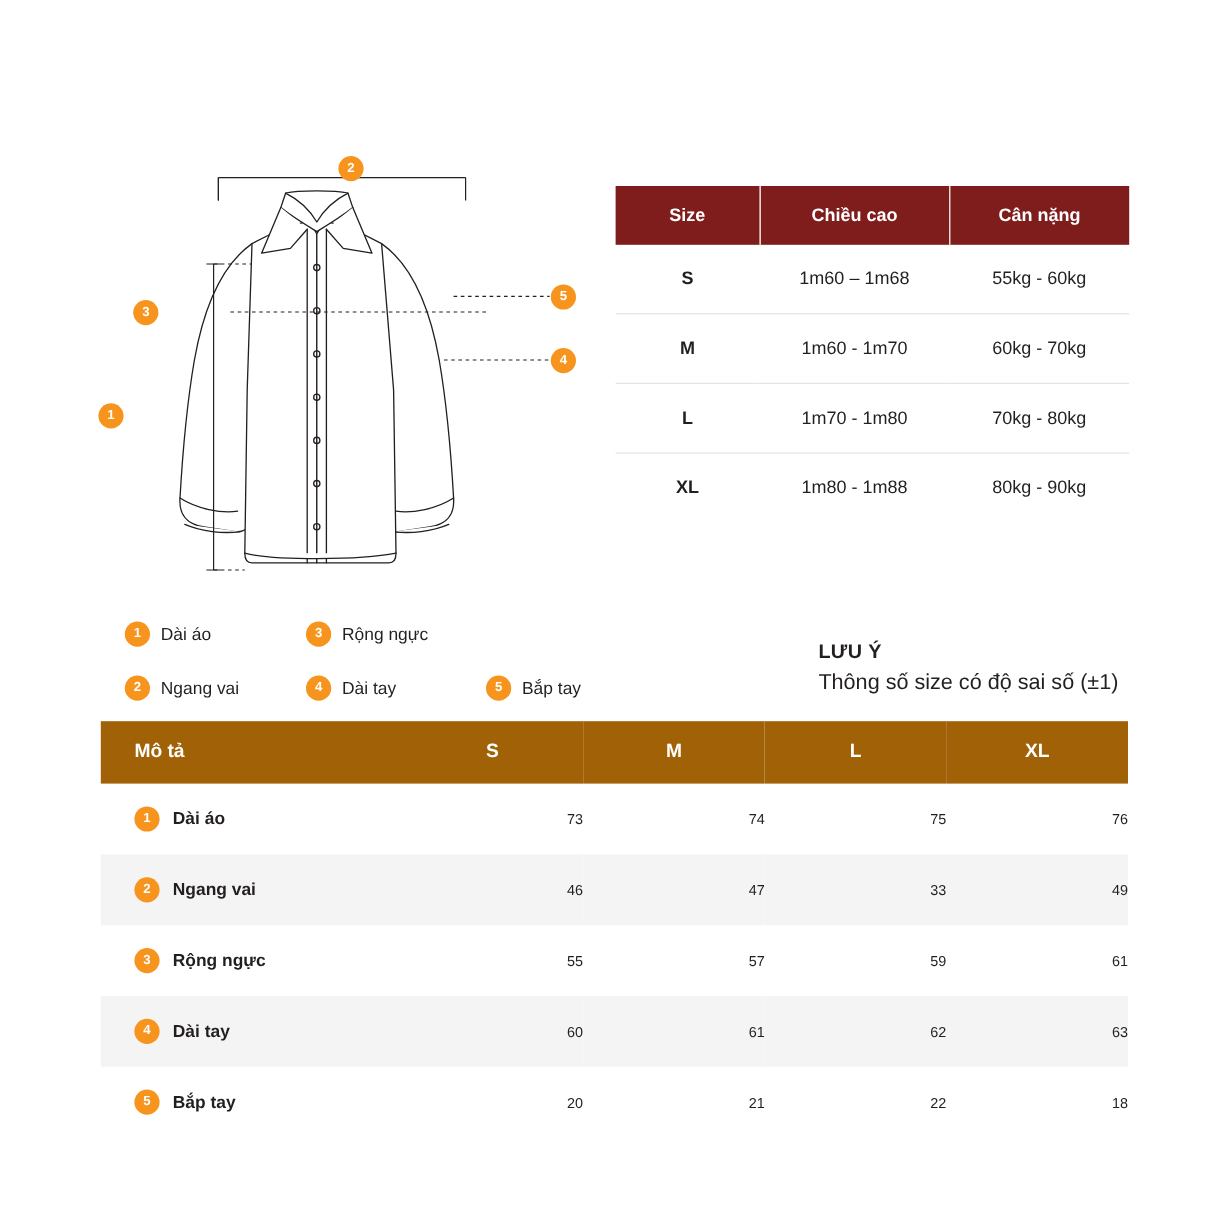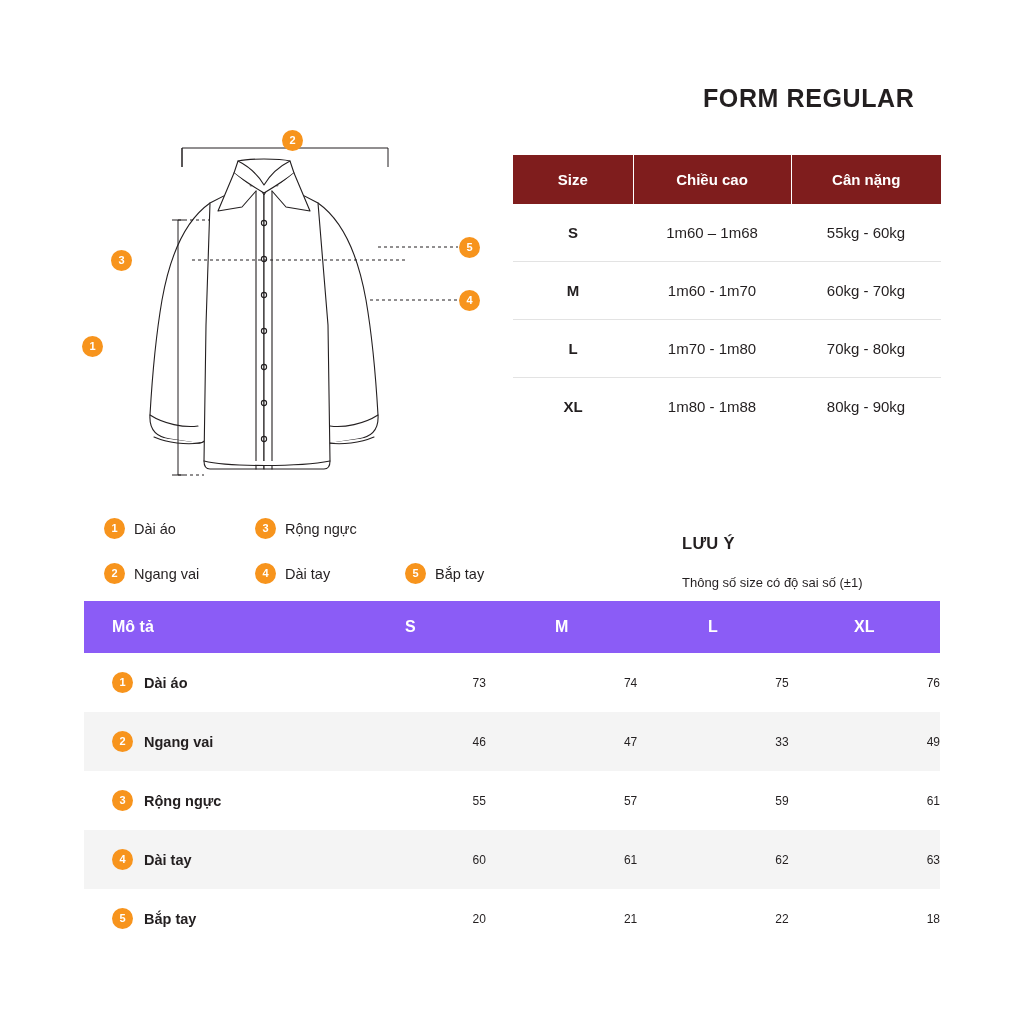--- a/index.html
+++ b/index.html
@@ -63,31 +63,31 @@
   }
   .tbl-top tr:last-child td { border-bottom: none; }
   .tbl-top td.sz { font-weight: 700; }
   .tbl-top col.c1 { width: 120px; }
   .tbl-top col.c2 { width: 158px; }
   .tbl-top col.c3 { width: 150px; }
 
   
   .note { position: absolute; left: 682px; top: 534px; }
   .note .note-title { font-size: 16.5px; font-weight: 700; letter-spacing: .3px; }
-  .note .note-body { font-size: 13px; margin-top: 22px; }
+  .note .note-body { font-size: 18px; margin-top: 5px; }
 
   
   .tbl-bottom {
     position: absolute; left: 84px; top: 601px;
     width: 856px; border-collapse: collapse;
   }
   .tbl-bottom col.d  { width: 250px; }
   .tbl-bottom col.v  { width: 151px; }
   .tbl-bottom thead th {
-    background: #8b5cf6; color: #fff;
+    background: #a16207; color: #fff;
     font-size: 16px; font-weight: 700;
     padding: 17px 0; text-align: center;
   }
   .tbl-bottom thead th.desc { text-align: left; padding-left: 28px; }
   .tbl-bottom tbody td {
     font-size: 12px; text-align: right; padding: 19px 0;
     color: #231f20;
   }
   .tbl-bottom tbody tr.alt td { background: #f4f4f4; }
   .tbl-bottom td.desc {
@@ -95,21 +95,20 @@
     font-weight: 700; font-size: 14.5px;
   }
   .desc-inner { display: flex; align-items: center; gap: 11px; }
   .desc-inner .badge { position: static; }
 </style>
 </head>
 <body>
 
 <div class="page">
 
-  <div class="title-right">FORM REGULAR</div>
 
   <div class="diagram">
     <svg width="430" height="390" viewBox="0 0 430 390" fill="none" xmlns="http://www.w3.org/2000/svg">
       <g stroke="#231f20" stroke-width="1.1" fill="#ffffff" stroke-linejoin="round" stroke-linecap="round">
 
         <path d="M132 78 C108 95 92 130 84 175 C78 210 74 255 72 290 C71 305 78 312 92 314 L118 318 C126 319 131 314 132 305 L140 230"></path>
 
         <path d="M72 290 C86 299 106 303 120 301"></path>
         <path d="M76 312 C90 318 108 320 122 318"></path>
 

